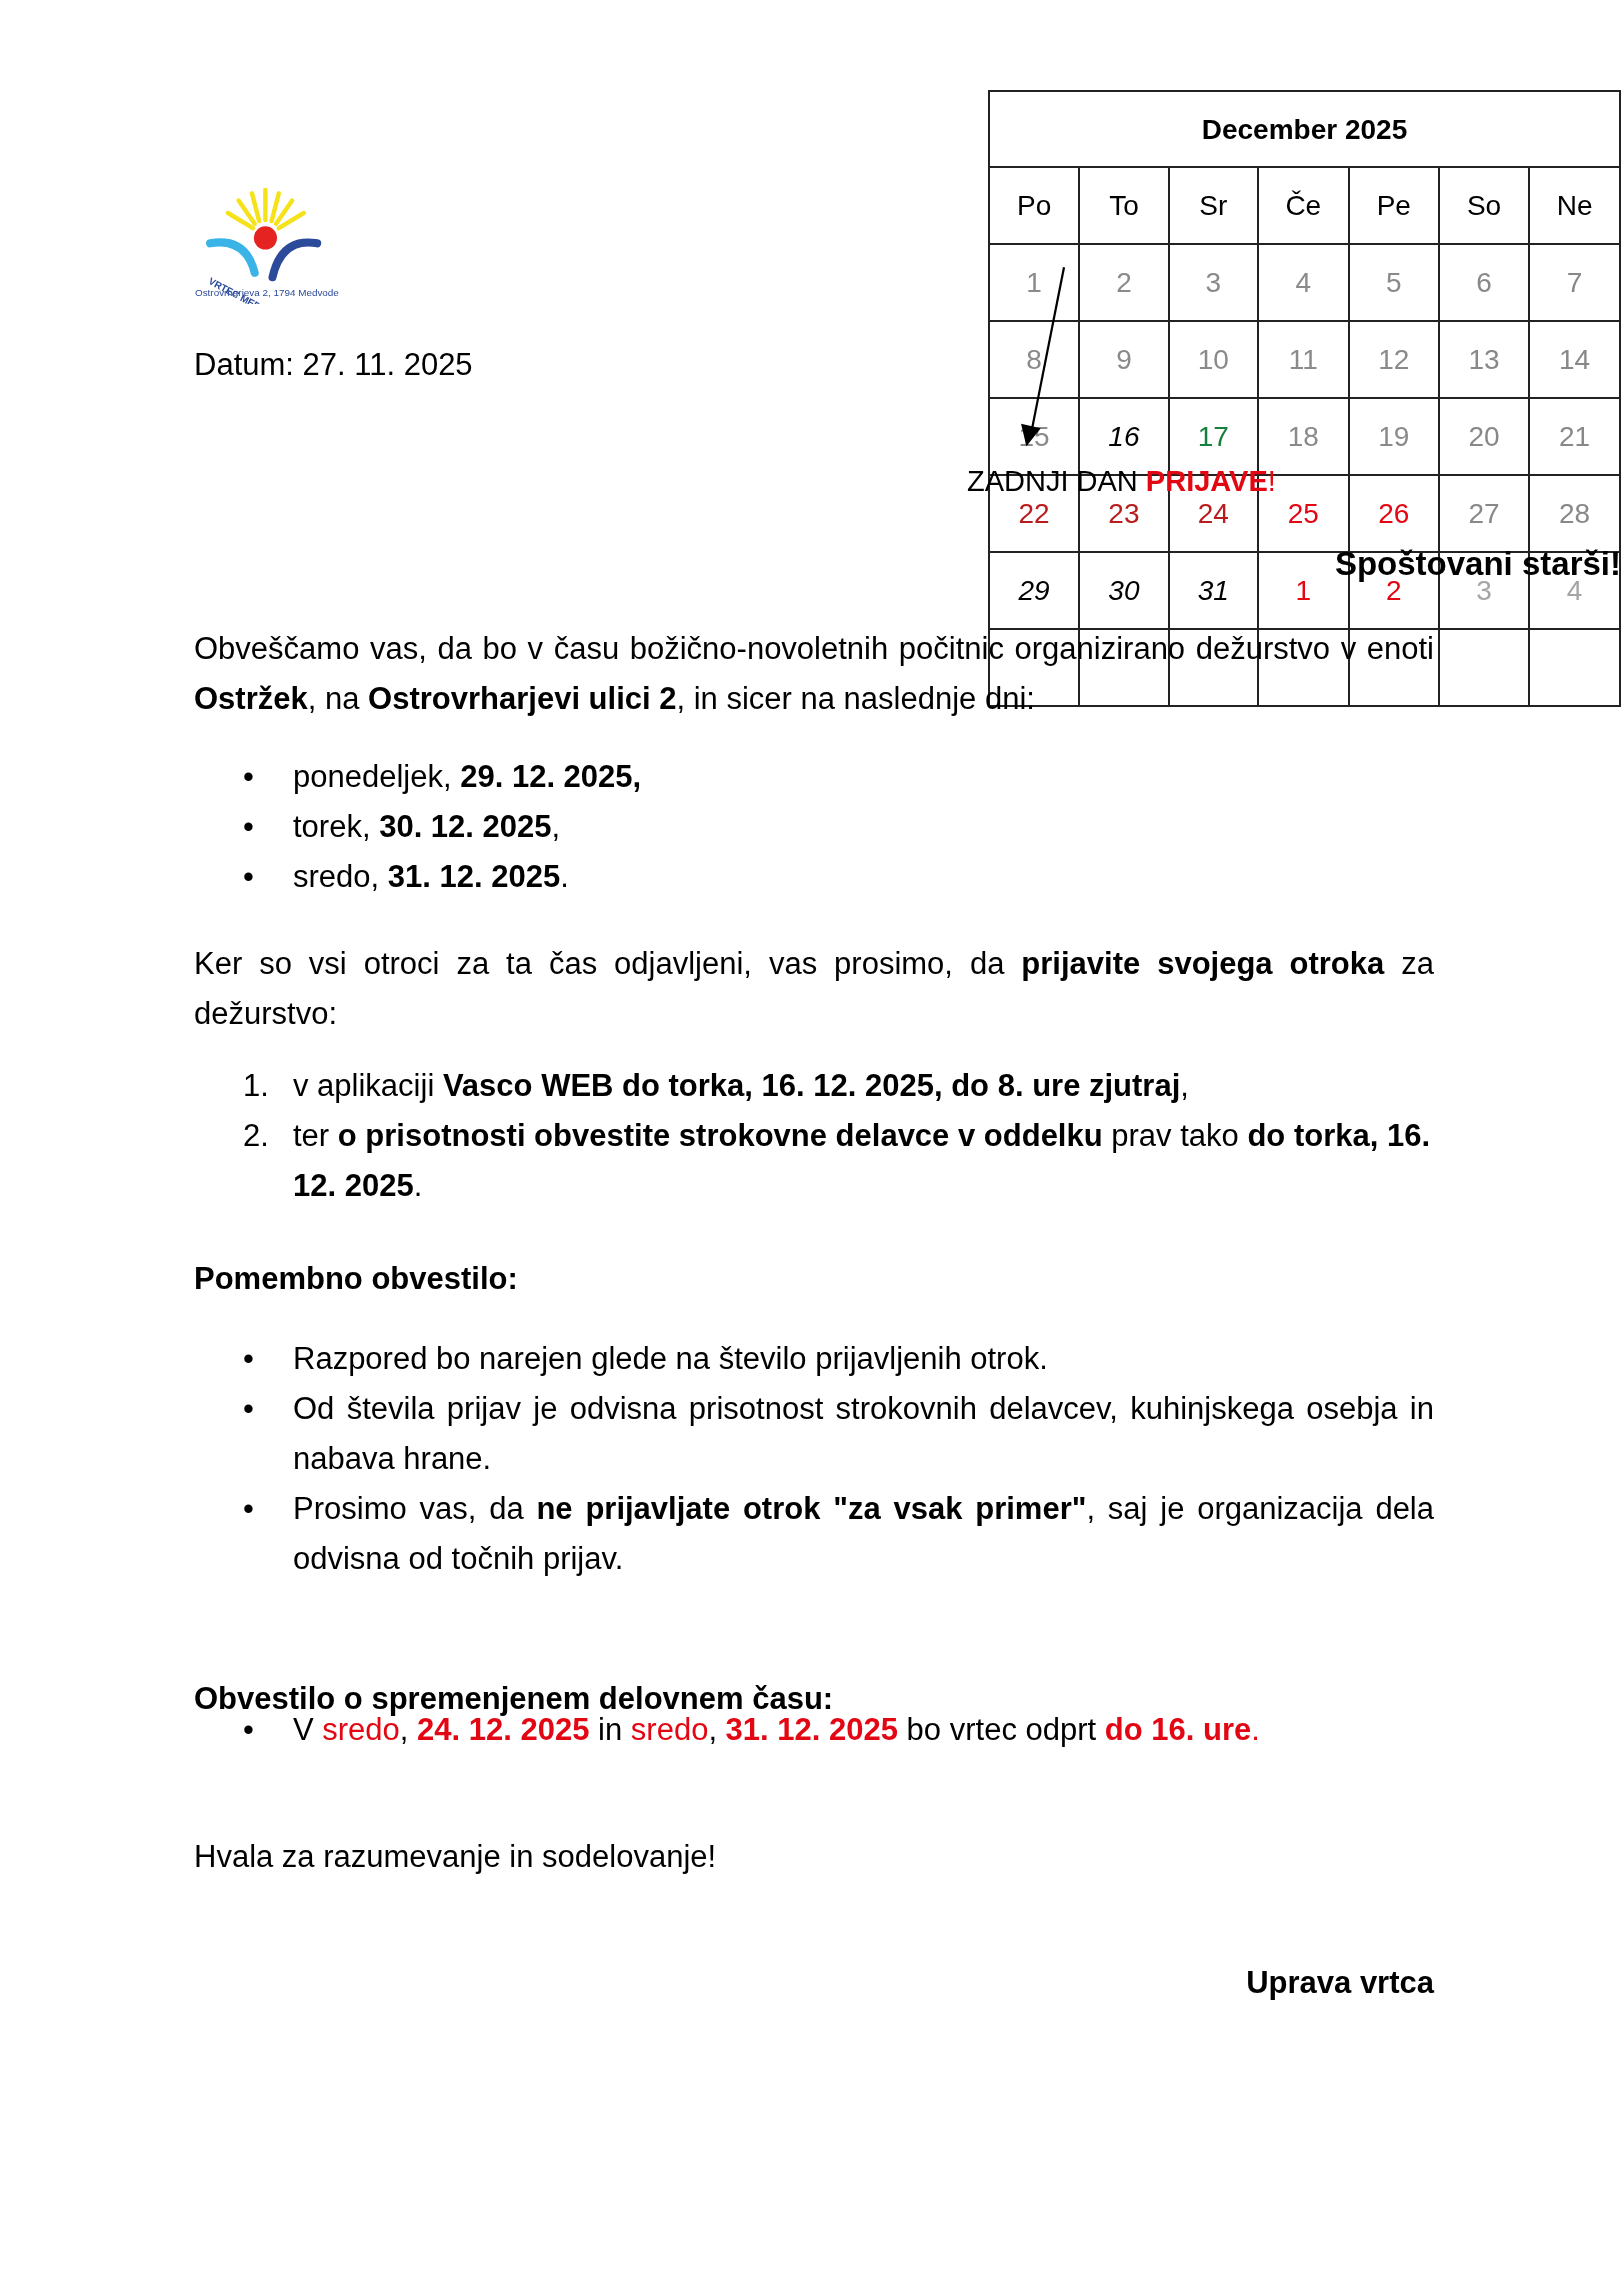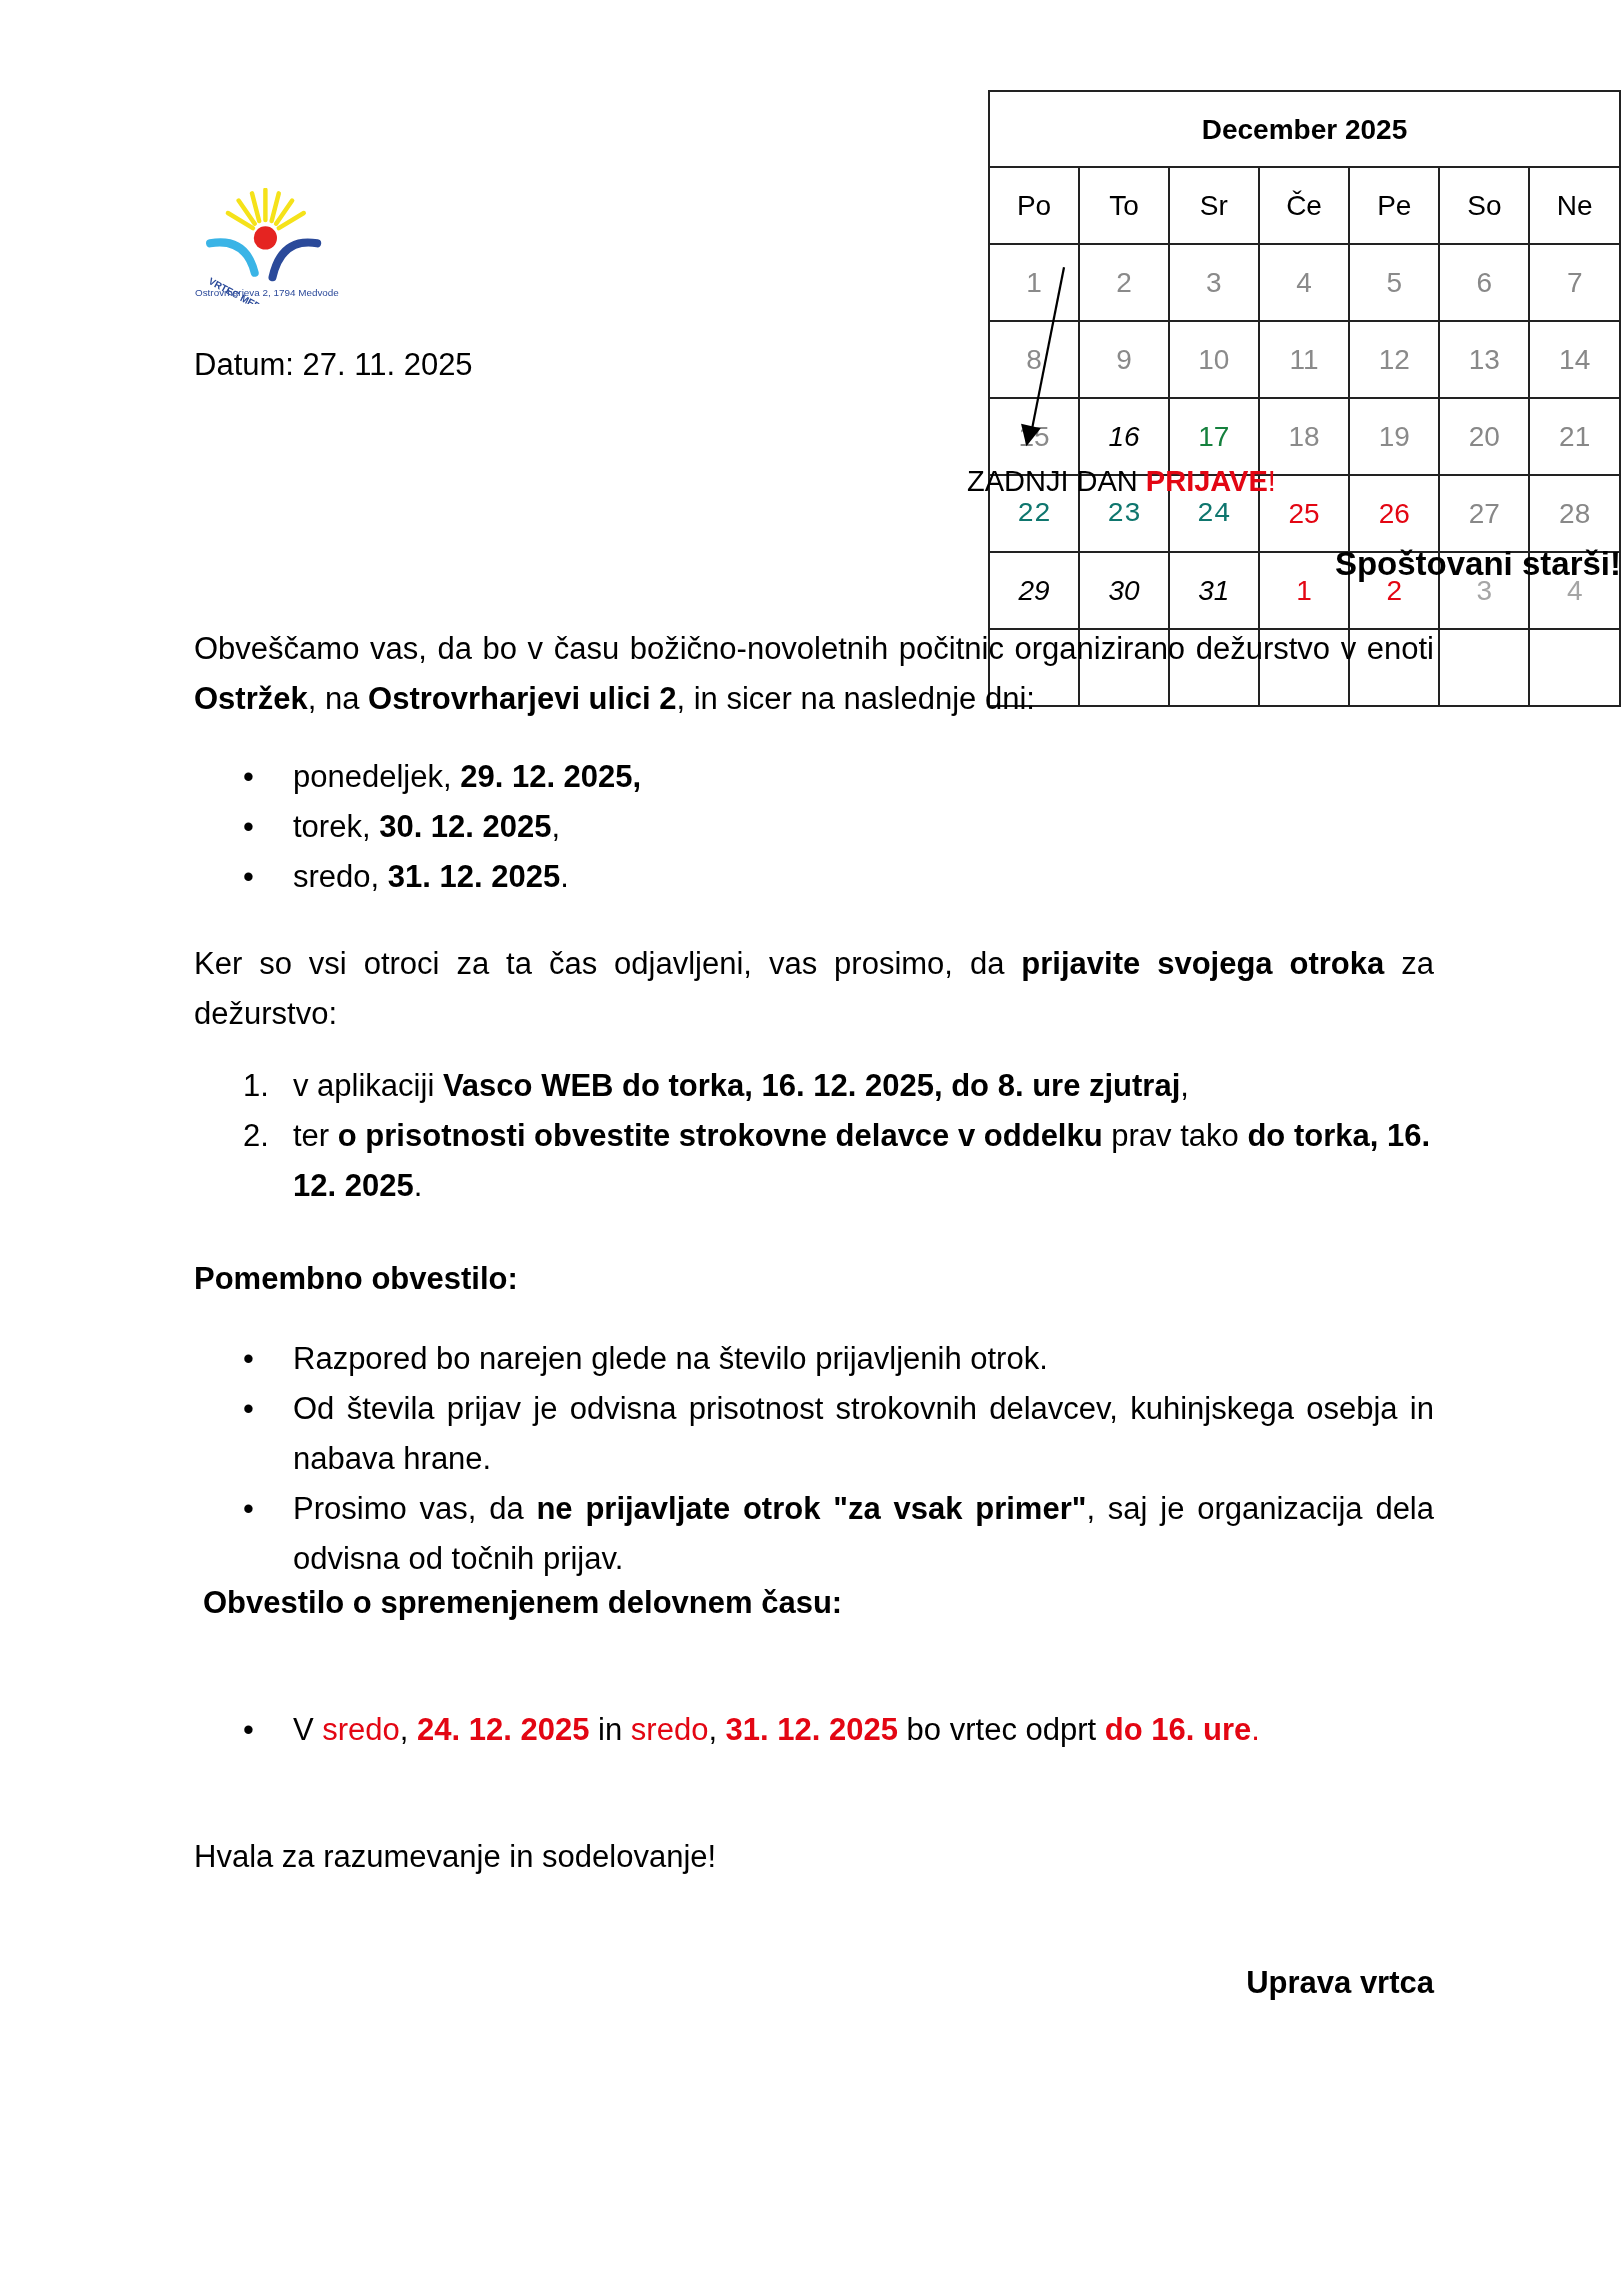--- a/index.html
+++ b/index.html
@@ -17,21 +17,21 @@
   #date { left:194px; top:340px; }
 
   
   #calendar { left:988px; top:90px; border-collapse:collapse; }
   #calendar td, #calendar th { border:2.2px solid #222; width:63px; height:41px; padding:17px;
      text-align:center; font-size:28px; font-weight:normal; line-height:39px; }
   #calendar th.cal-title { font-weight:bold; font-size:28px; height:40px; }
   .d-gray { color:#8a8a8a; }
   .d-gray-light { color:#15803d;margin-top:31px; }
   .d-gray-bold { color:#888888; font-weight:bold; }
-  .d-black { color:#0f766e;font-family:Liberation Mono, monospace; }
+  .d-black { color:#b91c1c; }
   .d-black-bold { color:#000; font-weight:bold;font-style:italic; }
   .d-red-bold { color:#e30613; font-weight:bold; }
   .d-light-bold { color:#a5a5a5; font-weight:bold; }
 
   #arrow { left:985px; top:260px; width:90px; height:188px; }
 
   #deadline { left:967px; top:459px; font-size:29px; line-height:45px; white-space:nowrap; }
 
   #greeting { left:0; width:1621px; top:537px; text-align:right; font-size:33px; font-weight:bold; line-height:54px; }
 
@@ -160,20 +160,20 @@
   <li class="li" style="text-align:left;"><span class="num">2.</span><span>ter </span><b>o prisotnosti obvestite strokovne delavce v oddelku</b><span> prav tako </span><b>do torka, 16. 12. 2025</b><span>.</span></li>
 </ol>
 
 <div class="abs para txt b" style="top:1254px;">Pomembno obvestilo:</div>
 <ul class="abs para txt lst" style="top:1334px;">
   <li class="li"><span class="bullet">•</span><span>Razpored bo narejen glede na število prijavljenih otrok.</span></li>
   <li class="li"><span class="bullet">•</span><span>Od števila prijav je odvisna prisotnost strokovnih delavcev, kuhinjskega osebja in nabava hrane.</span></li>
   <li class="li"><span class="bullet">•</span><span>Prosimo vas, da </span><b>ne prijavljate otrok "za vsak primer"</b><span>, saj je organizacija dela odvisna od točnih prijav.</span></li>
 </ul>
 
-<div class="abs para txt b" style="top:1578px;margin-left:9px;">Obvestilo o spremenjenem delovnem času:</div>
+<div class="abs para txt b" style="top:1674px;">Obvestilo o spremenjenem delovnem času:</div>
 <ul class="abs para txt lst" style="top:1705px;">
   <li class="li"><span class="bullet">•</span><span>V </span><span class="red">sredo</span><span>, </span><b class="red">24. 12. 2025</b><span> in </span><span class="red">sredo</span><span>, </span><b class="red">31. 12. 2025</b><span> bo vrtec odprt </span><b class="red">do 16. ure</b><span class="red">.</span></li>
 </ul>
 
 <div class="abs para txt" style="top:1832px;">Hvala za razumevanje in sodelovanje!</div>
 <div class="abs txt b" style="top:1958px; right:187px; text-align:right;">Uprava vrtca</div>
 
 
 </body></html>

